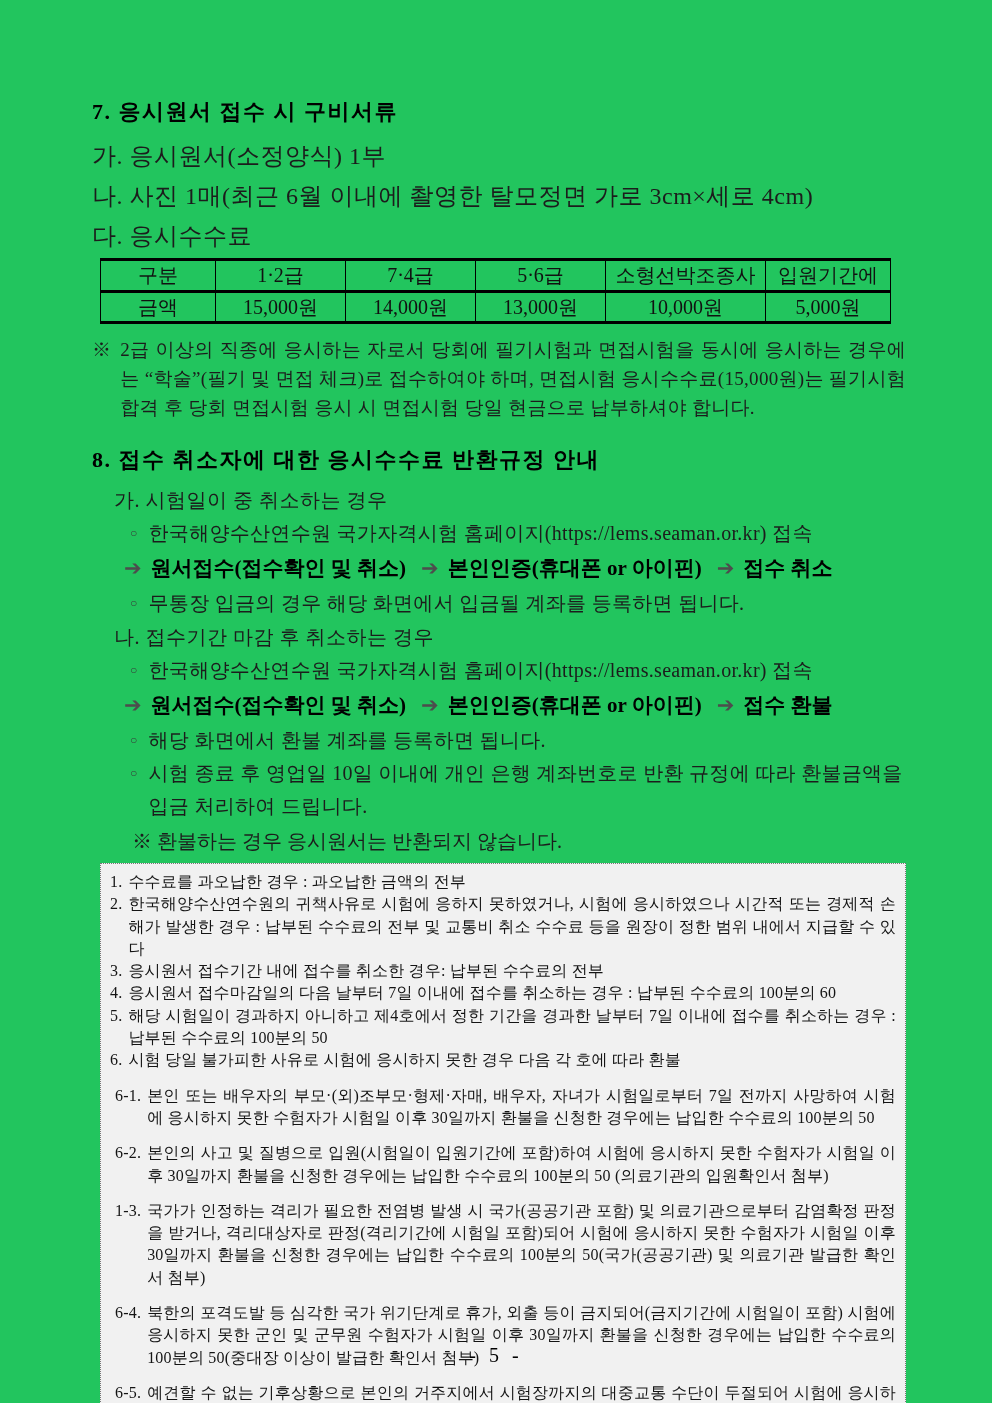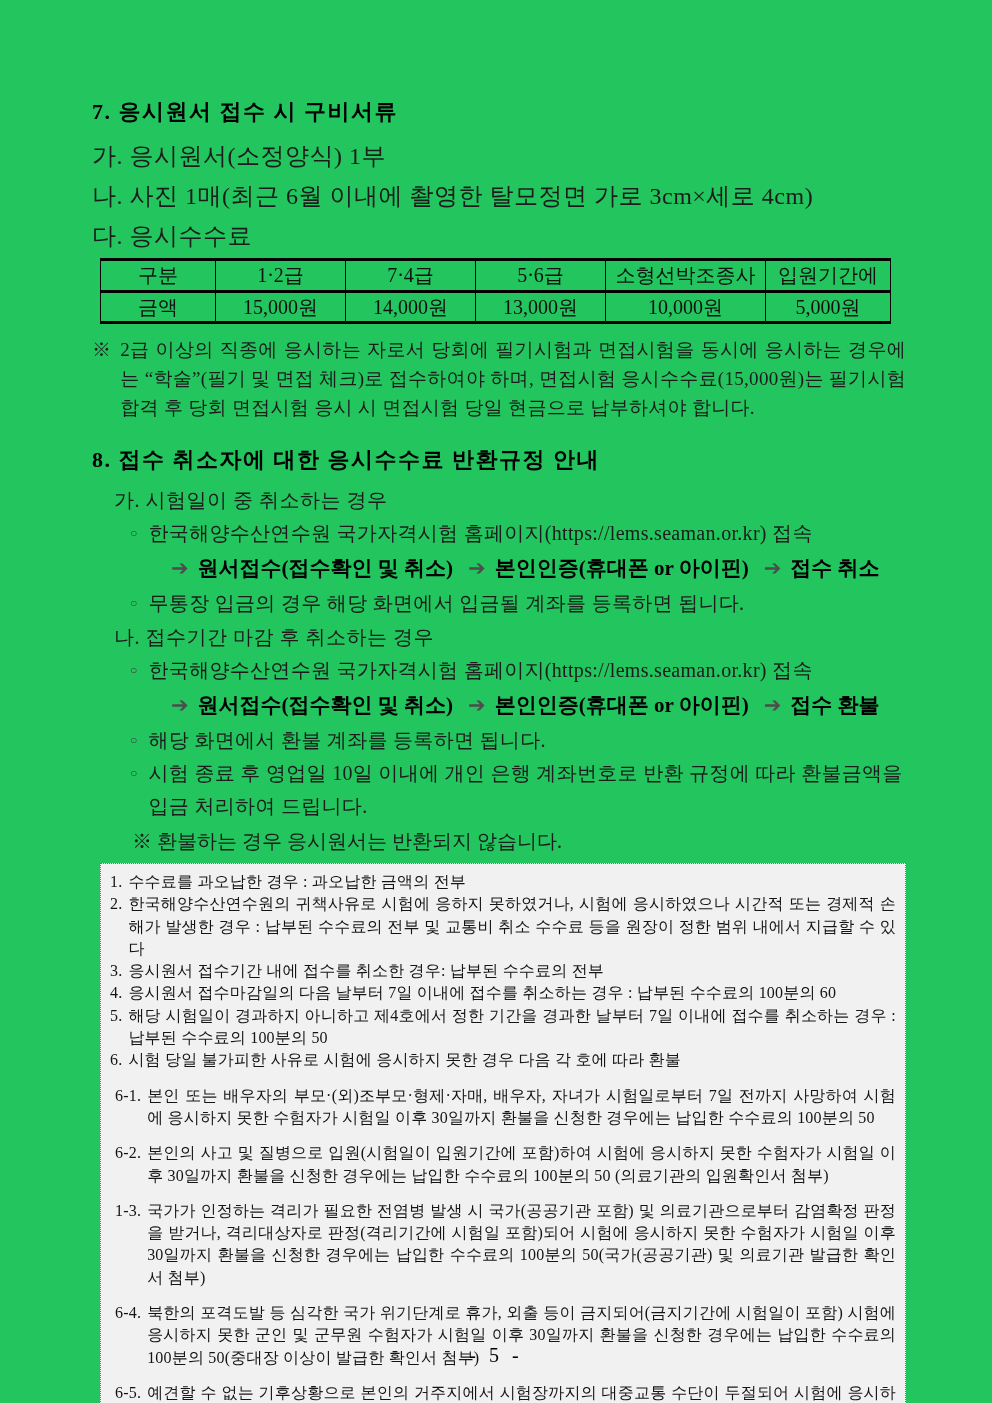--- a/index.html
+++ b/index.html
@@ -68,21 +68,21 @@
   .bullet-line { display: flex; margin-left: 38px; line-height: 33px; letter-spacing: 0.3px; }
   .bullet-line .bullet {
     flex: 0 0 auto;
     font-size: 12px;
     line-height: 33px;
     margin-right: 11px;
     color: #3a3a3a;
   }
   .bullet-line .bt { flex: 1; }
   .flow {
-    margin-left: 79px;
+    margin-left: 32px;
     line-height: 37px;
     font-size: 21px;
     font-weight: 700;
     color: #000;
     white-space: nowrap;
   }
   .flow .arrow { color: #4d4d4d; margin-right: 9px; font-weight: 400; }
   .flow .step { margin-right: 15px; }
   .warning-line { margin-left: 40px; line-height: 34px; margin-top: 1px; }
   .u { text-underline-offset: 4px; }

